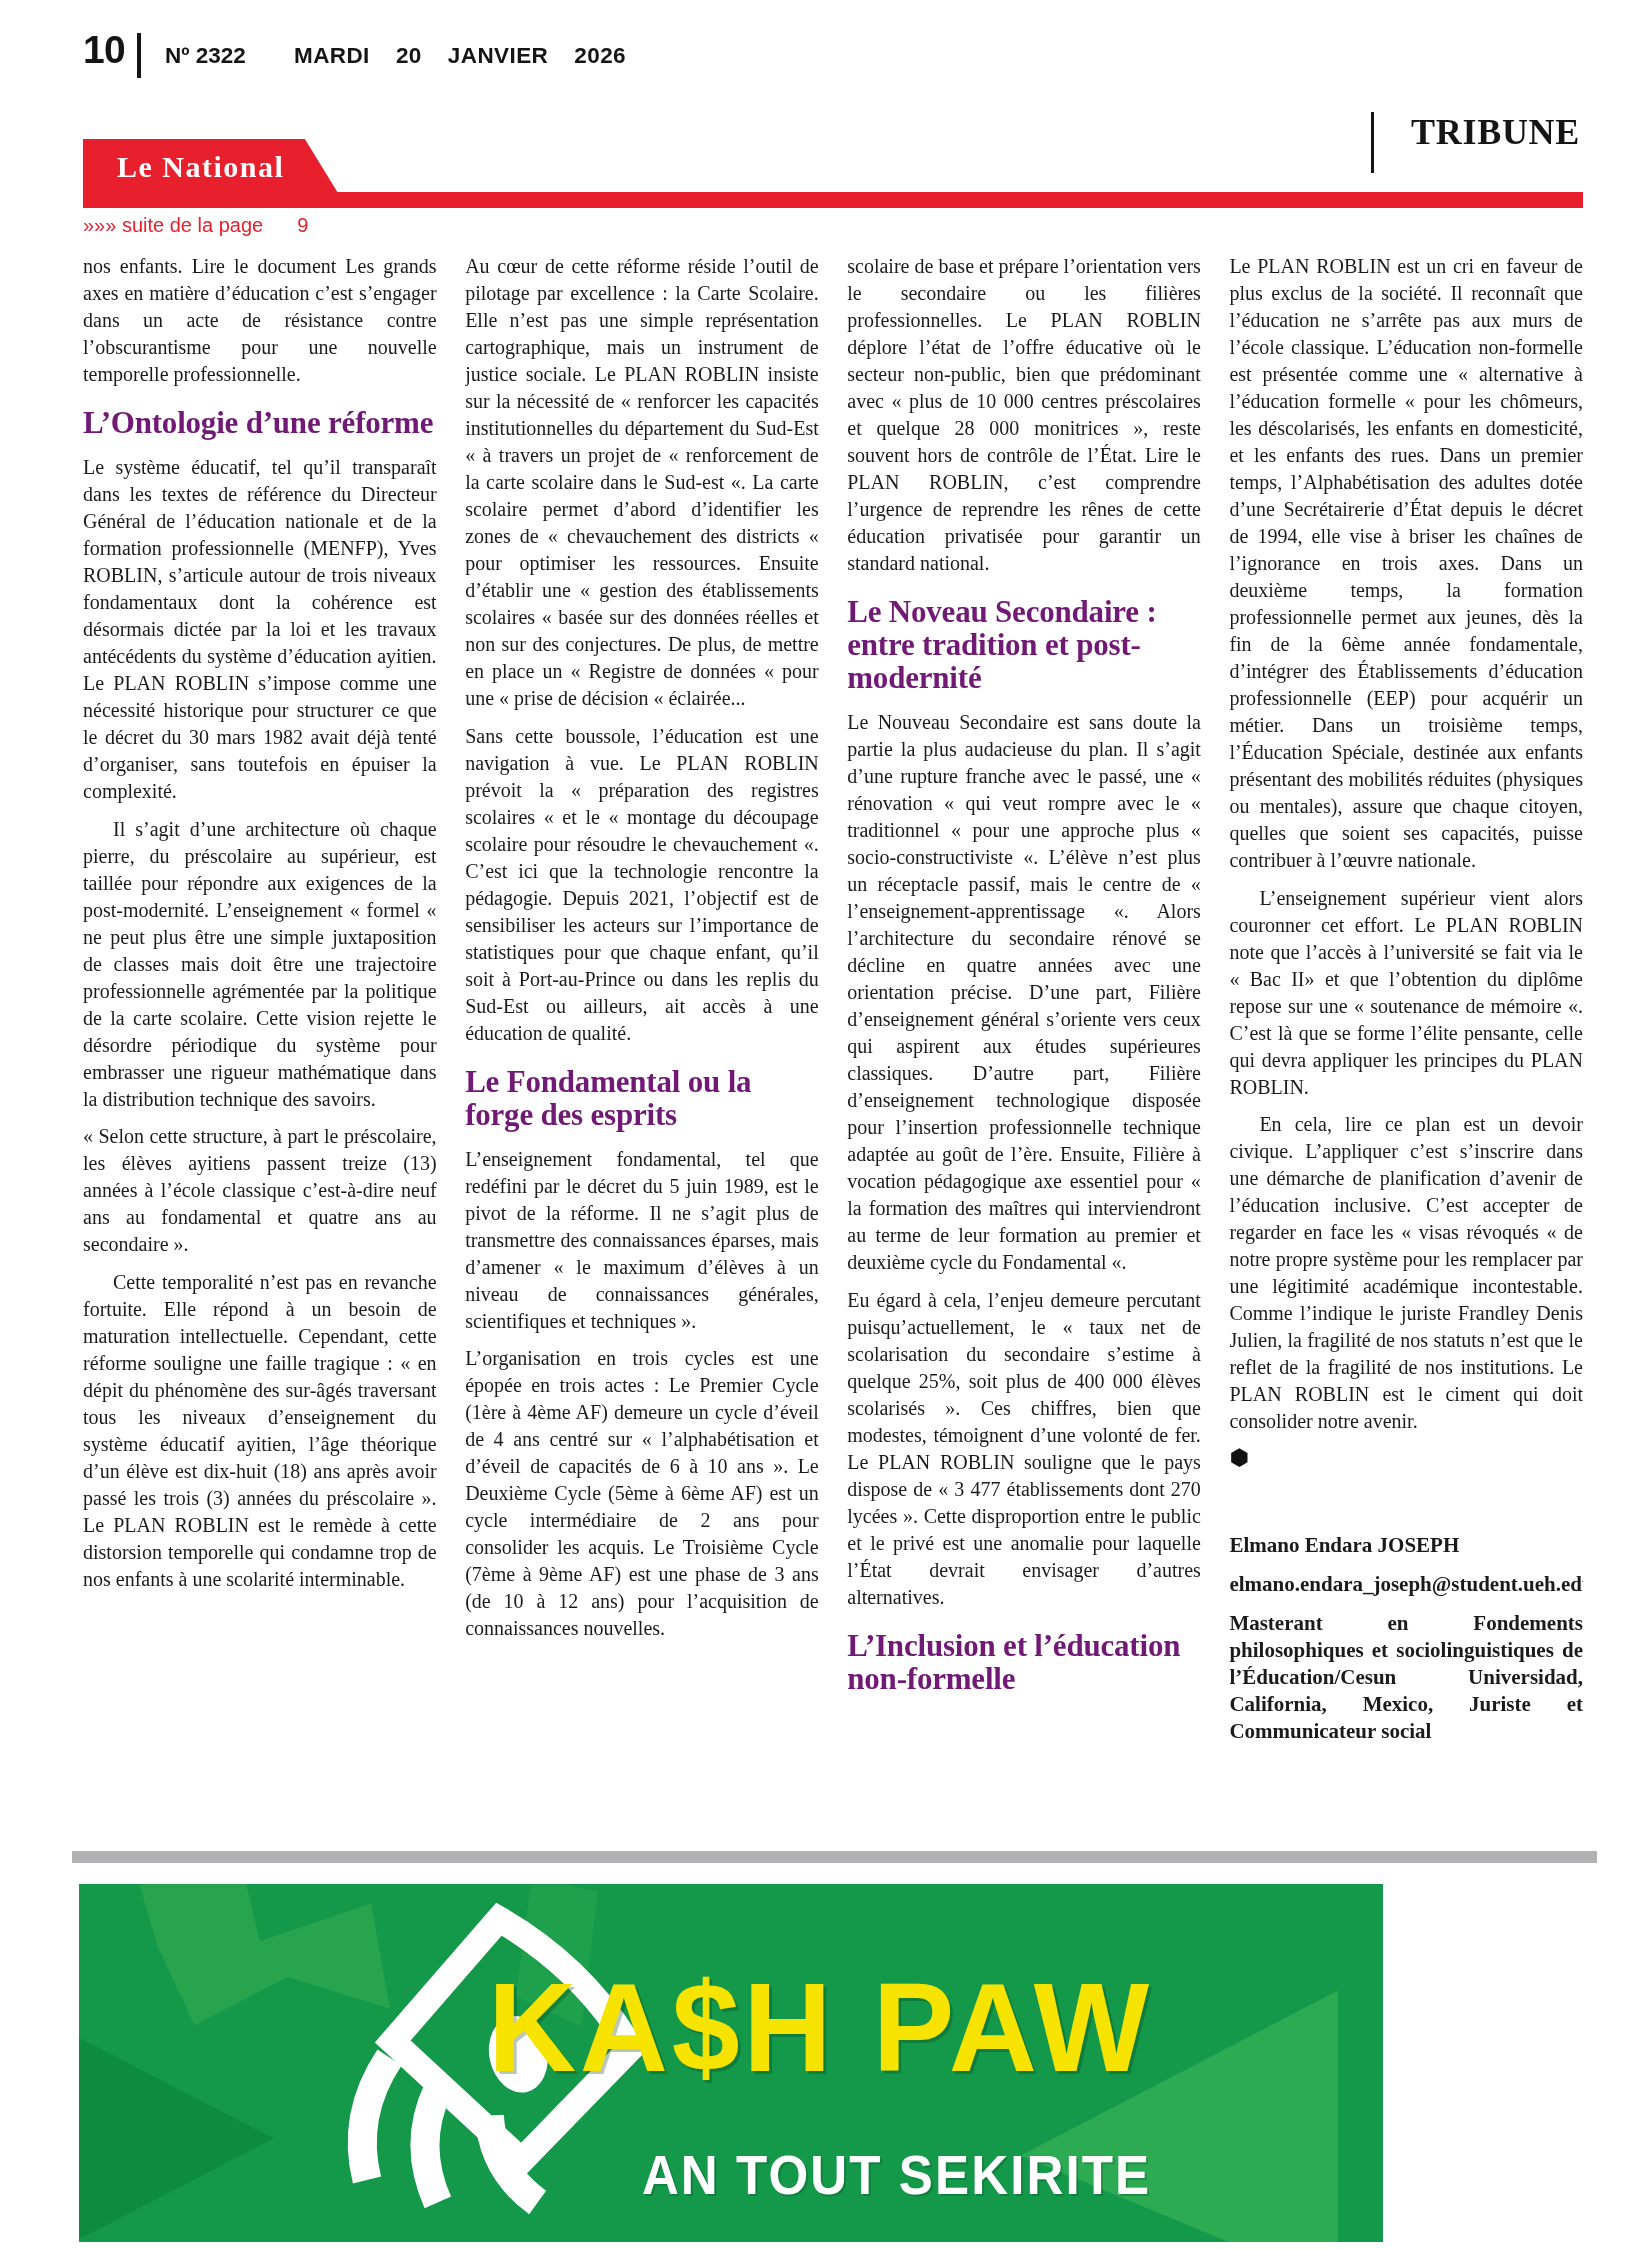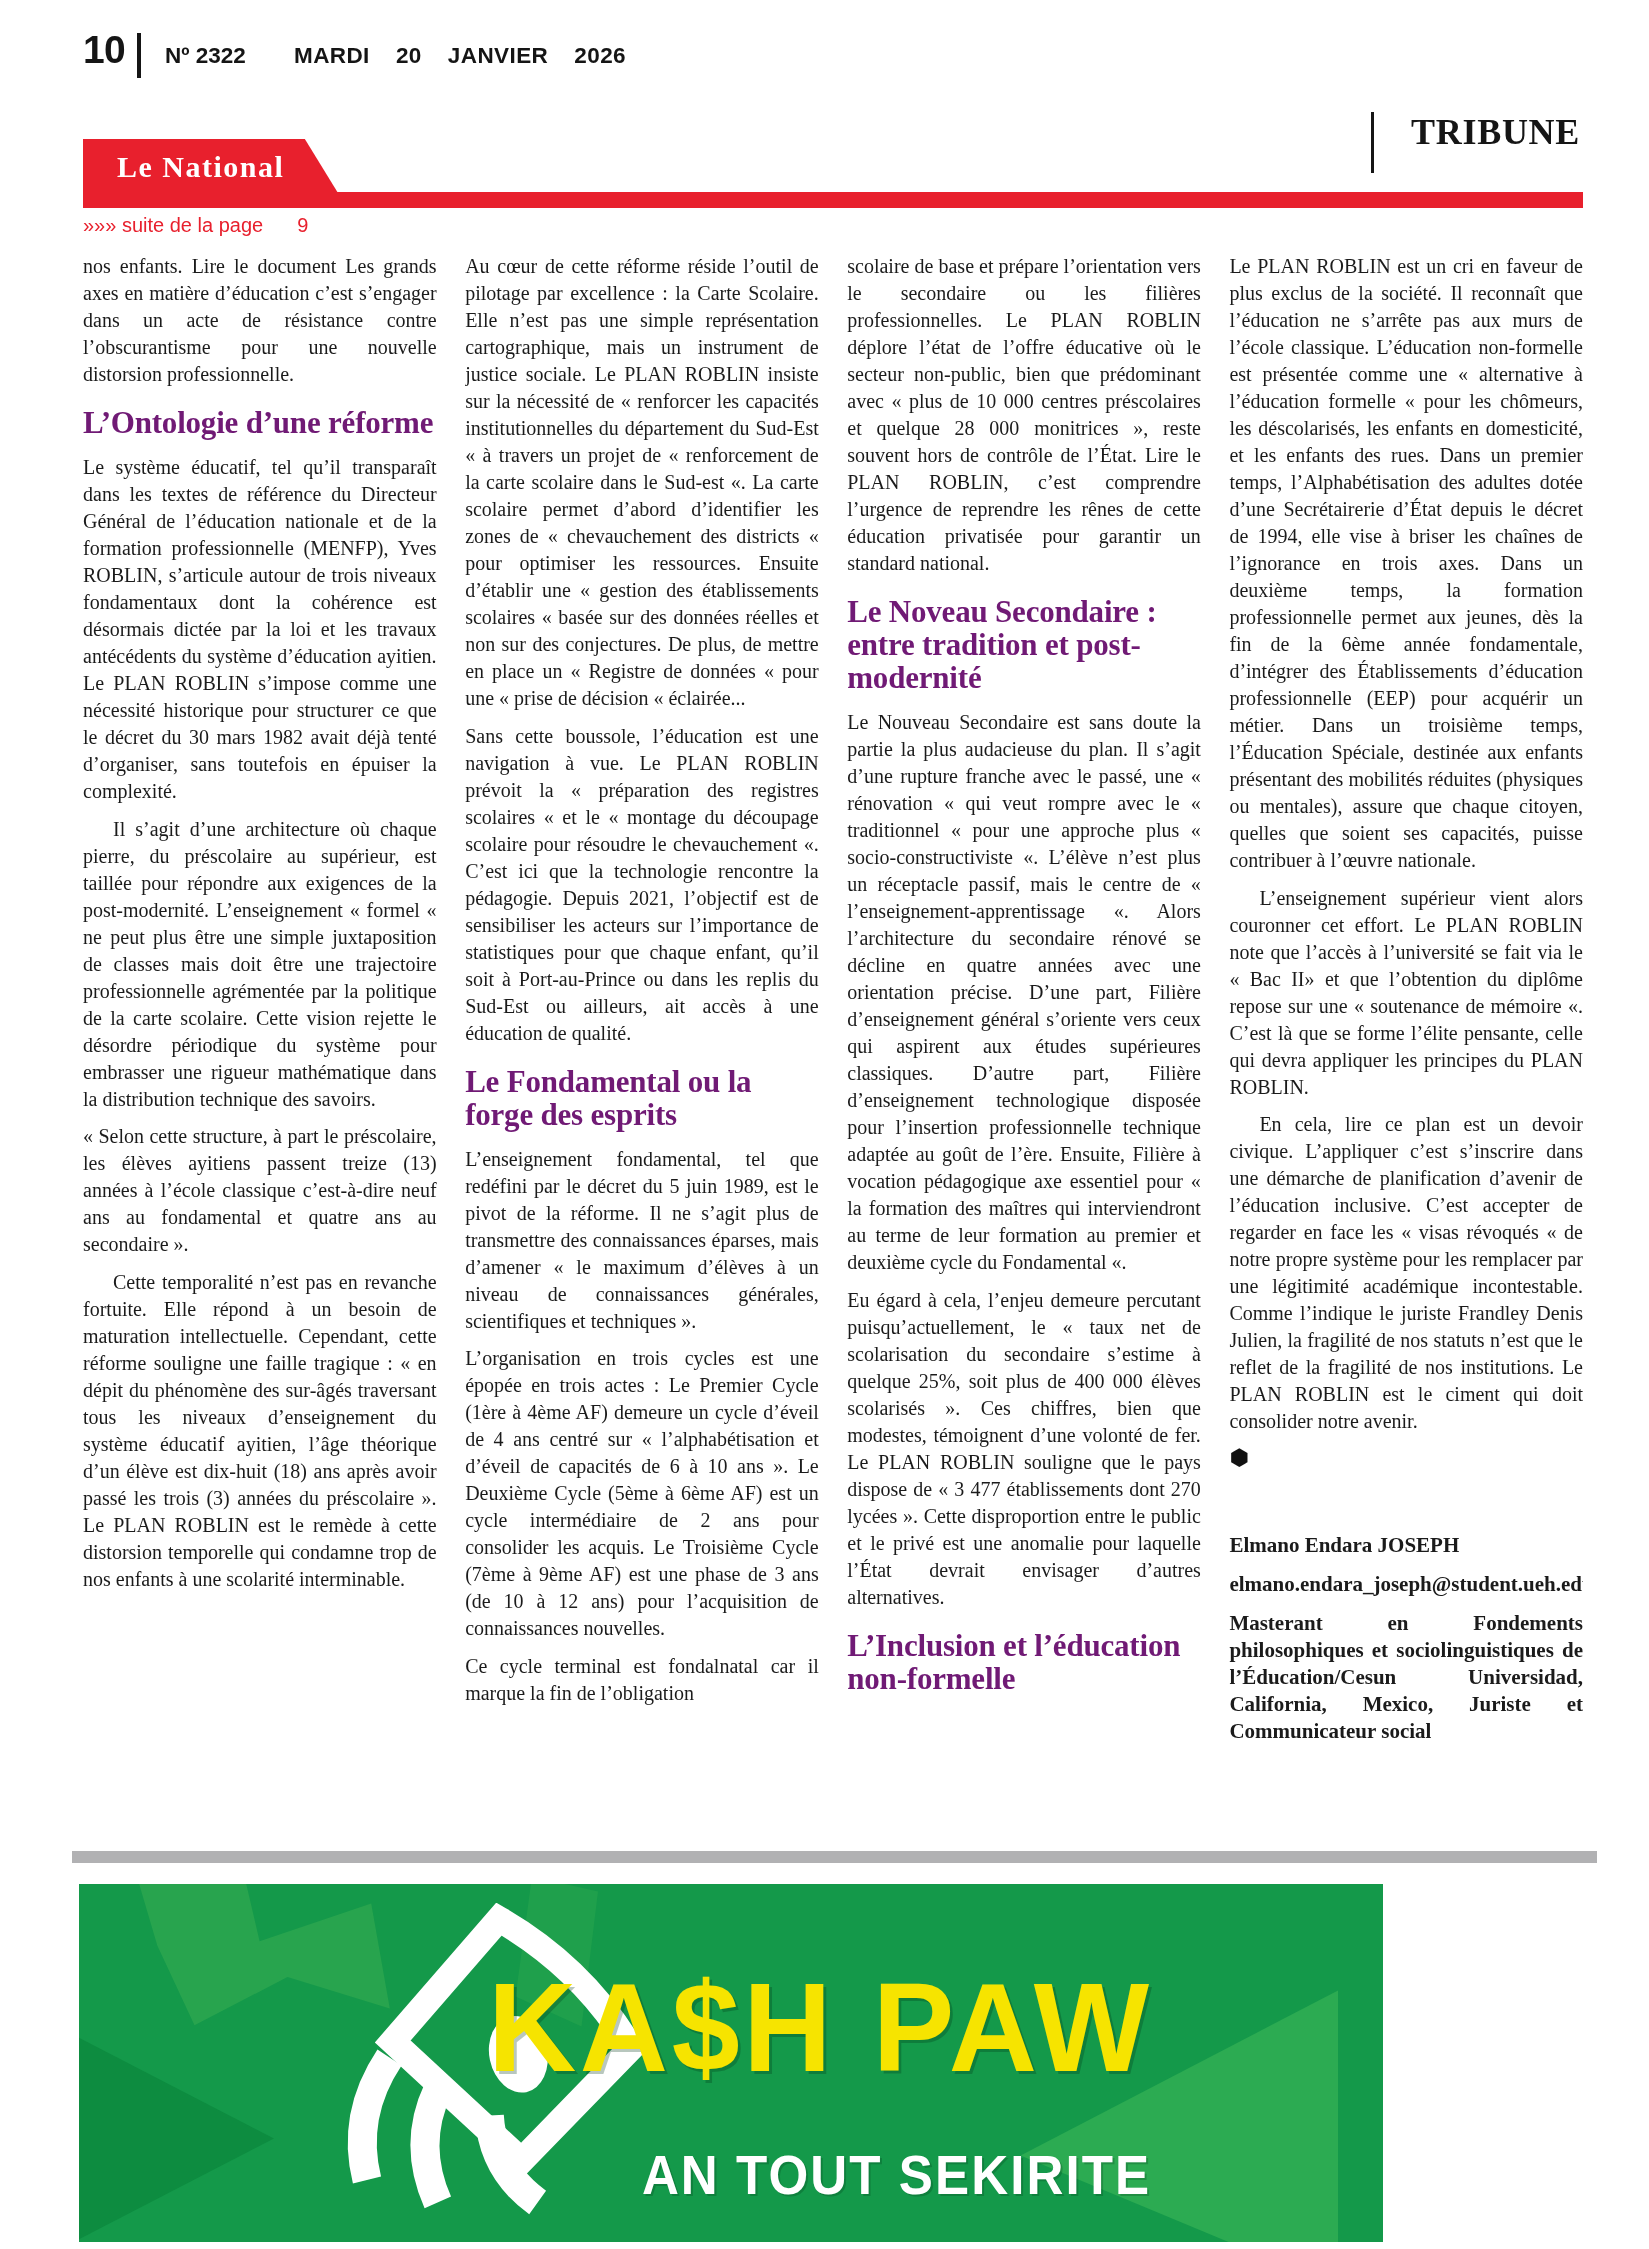--- a/index.html
+++ b/index.html
@@ -63,34 +63,33 @@
   <div class="brand-tab">
     <span>Le National</span>
   </div>
   <div class="red-band"></div>
   <div class="suite">
     <span>»»» suite de la page</span><span class="pg">9</span>
   </div>
 
   <div id="columns">
       <div class="col">
-        <p class="para">nos enfants. Lire le document Les grands axes en matière d’éducation c’est s’engager dans un acte de résistance contre l’obscurantisme pour une nouvelle distorsion professionnelle.</p>
+        <p class="para">nos enfants. Lire le document Les grands axes en matière d’éducation c’est s’engager dans un acte de résistance contre l’obscurantisme pour une nouvelle temporelle professionnelle.</p>
         <h2 class="heading">L’Ontologie d’une réforme</h2>
         <p class="para">Le système éducatif, tel qu’il transparaît dans les textes de référence du Directeur Général de l’éducation nationale et de la formation professionnelle (MENFP), Yves ROBLIN, s’articule autour de trois niveaux fondamentaux dont la cohérence est désormais dictée par la loi et les travaux antécédents du système d’éducation ayitien. Le PLAN ROBLIN s’impose comme une nécessité historique pour structurer ce que le décret du 30 mars 1982 avait déjà tenté d’organiser, sans toutefois en épuiser la complexité.</p>
         <p class="para indent">Il s’agit d’une architecture où chaque pierre, du préscolaire au supérieur, est taillée pour répondre aux exigences de la post-modernité. L’enseignement « formel « ne peut plus être une simple juxtaposition de classes mais doit être une trajectoire professionnelle agrémentée par la politique de la carte scolaire. Cette vision rejette le désordre périodique du système pour embrasser une rigueur mathématique dans la distribution technique des savoirs.</p>
         <p class="para">« Selon cette structure, à part le préscolaire, les élèves ayitiens passent treize (13) années à l’école classique c’est-à-dire neuf ans au fondamental et quatre ans au secondaire ».</p>
         <p class="para indent">Cette temporalité n’est pas en revanche fortuite. Elle répond à un besoin de maturation intellectuelle. Cependant, cette réforme souligne une faille tragique : « en dépit du phénomène des sur-âgés traversant tous les niveaux d’enseignement du système éducatif ayitien, l’âge théorique d’un élève est dix-huit (18) ans après avoir passé les trois (3) années du préscolaire ». Le PLAN ROBLIN est le remède à cette distorsion temporelle qui condamne trop de nos enfants à une scolarité interminable.</p>
       </div>
       <div class="col">
         <p class="para">Au cœur de cette réforme réside l’outil de pilotage par excellence : la Carte Scolaire. Elle n’est pas une simple représentation cartographique, mais un instrument de justice sociale. Le PLAN ROBLIN insiste sur la nécessité de « renforcer les capacités institutionnelles du département du Sud-Est « à travers un projet de « renforcement de la carte scolaire dans le Sud-est «. La carte scolaire permet d’abord d’identifier les zones de « chevauchement des districts « pour optimiser les ressources. Ensuite d’établir une « gestion des établissements scolaires « basée sur des données réelles et non sur des conjectures. De plus, de mettre en place un « Registre de données « pour une « prise de décision « éclairée...</p>
         <p class="para">Sans cette boussole, l’éducation est une navigation à vue. Le PLAN ROBLIN prévoit la « préparation des registres scolaires « et le « montage du découpage scolaire pour résoudre le chevauchement «. C’est ici que la technologie rencontre la pédagogie. Depuis 2021, l’objectif est de sensibiliser les acteurs sur l’importance de statistiques pour que chaque enfant, qu’il soit à Port-au-Prince ou dans les replis du Sud-Est ou ailleurs, ait accès à une éducation de qualité.</p>
         <h2 class="heading">Le Fondamental ou la forge des esprits</h2>
         <p class="para">L’enseignement fondamental, tel que redéfini par le décret du 5 juin 1989, est le pivot de la réforme. Il ne s’agit plus de transmettre des connaissances éparses, mais d’amener « le maximum d’élèves à un niveau de connaissances générales, scientifiques et techniques ».</p>
         <p class="para">L’organisation en trois cycles est une épopée en trois actes : Le Premier Cycle (1ère à 4ème AF) demeure un cycle d’éveil de 4 ans centré sur « l’alphabétisation et d’éveil de capacités de 6 à 10 ans ». Le Deuxième Cycle (5ème à 6ème AF) est un cycle intermédiaire de 2 ans pour consolider les acquis. Le Troisième Cycle (7ème à 9ème AF) est une phase de 3 ans (de 10 à 12 ans) pour l’acquisition de connaissances nouvelles.</p>
-        <p class="para">Ce cycle terminal est fondalnatal car il marque la fin de l’obligation</p>
       </div>
       <div class="col">
         <p class="para">scolaire de base et prépare l’orientation vers le secondaire ou les filières professionnelles. Le PLAN ROBLIN déplore l’état de l’offre éducative où le secteur non-public, bien que prédominant avec « plus de 10 000 centres préscolaires et quelque 28 000 monitrices », reste souvent hors de contrôle de l’État. Lire le PLAN ROBLIN, c’est comprendre l’urgence de reprendre les rênes de cette éducation privatisée pour garantir un standard national.</p>
         <h2 class="heading">Le Noveau Secondaire : entre tradition et post-modernité</h2>
         <p class="para">Le Nouveau Secondaire est sans doute la partie la plus audacieuse du plan. Il s’agit d’une rupture franche avec le passé, une « rénovation « qui veut rompre avec le « traditionnel « pour une approche plus « socio-constructiviste «. L’élève n’est plus un réceptacle passif, mais le centre de « l’enseignement-apprentissage «. Alors l’architecture du secondaire rénové se décline en quatre années avec une orientation précise. D’une part, Filière d’enseignement général s’oriente vers ceux qui aspirent aux études supérieures classiques. D’autre part, Filière d’enseignement technologique disposée pour l’insertion professionnelle technique adaptée au goût de l’ère. Ensuite, Filière à vocation pédagogique axe essentiel pour « la formation des maîtres qui interviendront au terme de leur formation au premier et deuxième cycle du Fondamental «.</p>
         <p class="para">Eu égard à cela, l’enjeu demeure percutant puisqu’actuellement, le « taux net de scolarisation du secondaire s’estime à quelque 25%, soit plus de 400 000 élèves scolarisés ». Ces chiffres, bien que modestes, témoignent d’une volonté de fer. Le PLAN ROBLIN souligne que le pays dispose de « 3 477 établissements dont 270 lycées ». Cette disproportion entre le public et le privé est une anomalie pour laquelle l’État devrait envisager d’autres alternatives.</p>
         <h2 class="heading">L’Inclusion et l’éducation non-formelle</h2>
       </div>
       <div class="col">
         <p class="para">Le PLAN ROBLIN est un cri en faveur de plus exclus de la société. Il reconnaît que l’éducation ne s’arrête pas aux murs de l’école classique. L’éducation non-formelle est présentée comme une « alternative à l’éducation formelle « pour les chômeurs, les déscolarisés, les enfants en domesticité, et les enfants des rues. Dans un premier temps, l’Alphabétisation des adultes dotée d’une Secrétairerie d’État depuis le décret de 1994, elle vise à briser les chaînes de l’ignorance en trois axes. Dans un deuxième temps, la formation professionnelle permet aux jeunes, dès la fin de la 6ème année fondamentale, d’intégrer des Établissements d’éducation professionnelle (EEP) pour acquérir un métier. Dans un troisième temps, l’Éducation Spéciale, destinée aux enfants présentant des mobilités réduites (physiques ou mentales), assure que chaque citoyen, quelles que soient ses capacités, puisse contribuer à l’œuvre nationale.</p>

